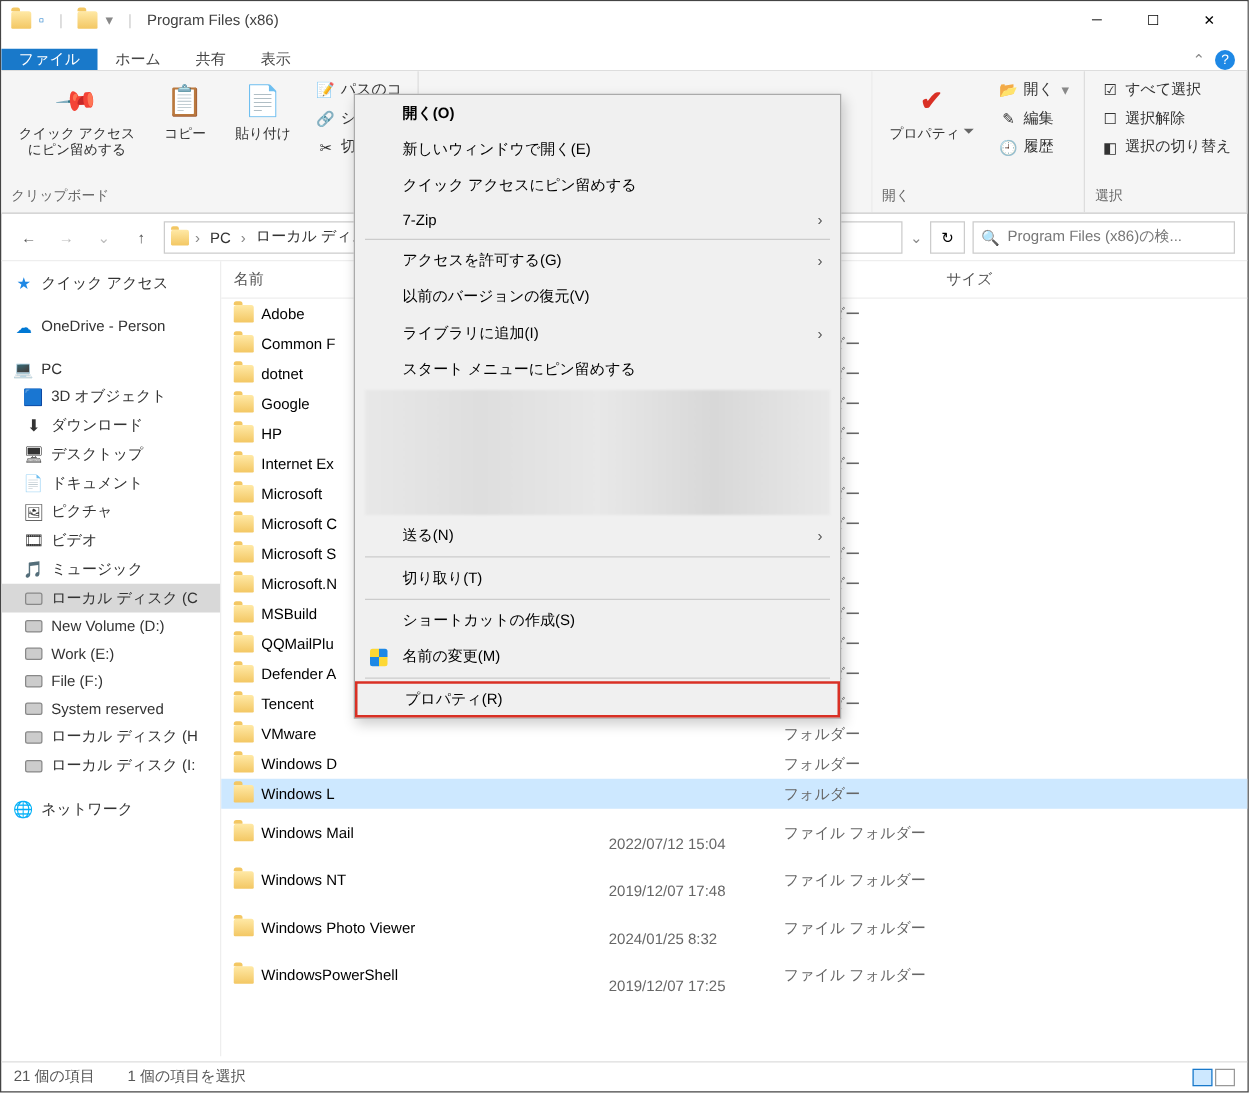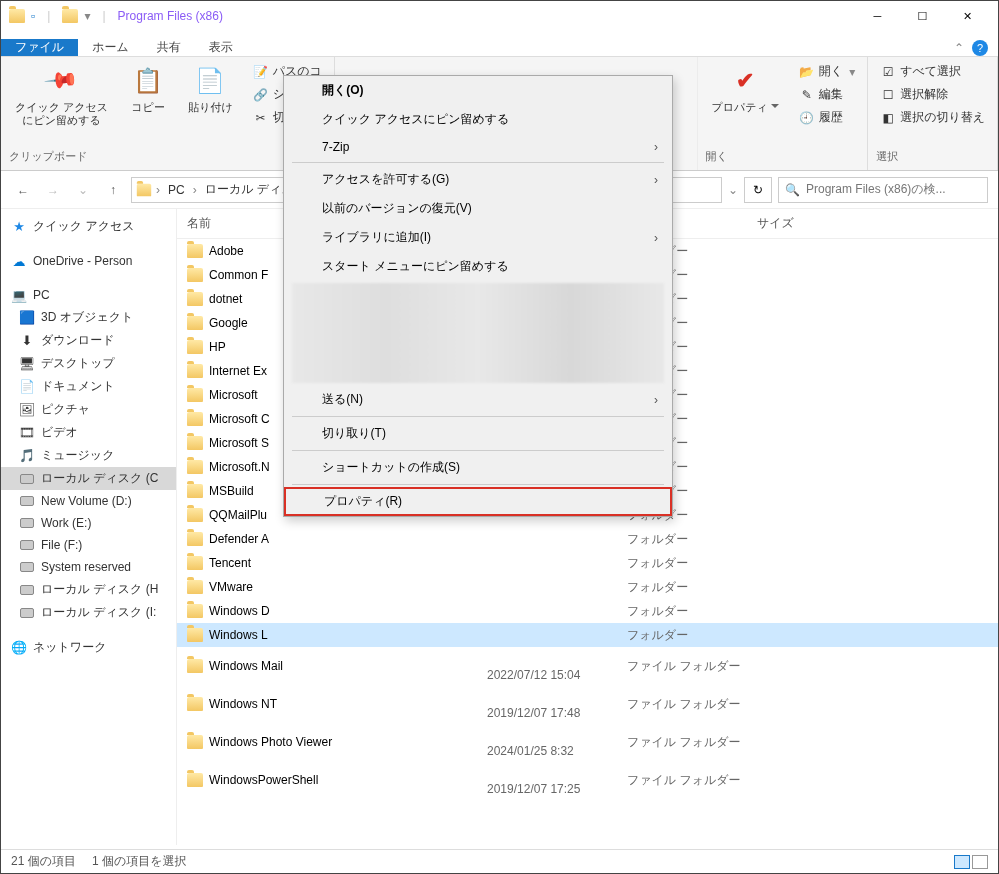--- a/index.html
+++ b/index.html
@@ -1,21 +1,21 @@
 <!DOCTYPE html>
 <html><head>
 <meta charset="utf-8">
 <style>
 * { margin: 0; padding: 0; box-sizing: border-box; font-family: "Segoe UI", "Yu Gothic UI", sans-serif; font-size: 12px; }
 body { width: 999px; height: 874px; background: #fff; border: 1px solid #444; position: relative; overflow: hidden; }
 
 .title-bar { height: 30px; display: flex; align-items: center; padding: 0 8px; background: #fff; }
 .title-bar .icons-left { display: flex; align-items: center; gap: 6px; }
 .title-bar .sep { color: #ccc; margin: 0 6px; }
-.title-bar .title { color: #8b5cf6; }
+.title-bar .title { color: #404040; }
 .title-bar .win-controls { margin-left: auto; display: flex; }
 .title-bar .win-controls > div { width: 45px; height: 30px; display: flex; align-items: center; justify-content: center; font-family: "Segoe MDL2 Assets", sans-serif; font-size: 11px; }
 
 .folder-icon { width: 16px; height: 14px; background: linear-gradient(#ffe9a6, #f3c763); border-radius: 2px 2px 1px 1px; position: relative; display: inline-block; }
 .folder-icon::before { content: ""; position: absolute; top: -3px; left: 0; width: 7px; height: 3px; background: #f3c763; border-radius: 2px 2px 0 0; }
 
 .tabs { height: 26px; display: flex; align-items: flex-end; background: #fff; border-bottom: 1px solid #ddd; }
 .tabs .tab { padding: 0 14px; display: flex; align-items: center; color: #444; cursor: default; }
 .tabs .tab.active { background: #1979ca; color: #fff; }
 .help-icon { margin-left: auto; margin-right: 10px; display: flex; align-items: center; gap: 8px; }
@@ -65,21 +65,21 @@
 .context-menu { position: absolute; left: 282px; top: 74px; width: 390px; background: #f0f0f0; border: 1px solid #aaa; box-shadow: 2px 4px 10px rgba(0,0,0,0.2); z-index: 100; }
 .ctx-item { display: flex; align-items: center; padding: 6px 14px 6px 38px; color: #000; position: relative; }
 .ctx-item .arrow { margin-left: auto; color: #555; }
 .ctx-item.shield::before { content: ""; position: absolute; left: 12px; width: 14px; height: 14px; background: conic-gradient(#1e88e5 0 25%, #fdd835 25% 50%, #1e88e5 50% 75%, #fdd835 75% 100%); border-radius: 2px; }
 .ctx-item.defender::before { content: ""; position: absolute; left: 12px; width: 14px; height: 14px; background: #fff; border: 2px solid #1e88e5; border-radius: 2px; }
 .ctx-sep { height: 1px; background: #ccc; margin: 2px 8px; }
 .ctx-blur { height: 100px; background: linear-gradient(90deg, #e8e8e8, #dedede, #e8e8e8, #d8d8d8, #e8e8e8); filter: blur(1px); margin: 2px 8px; }
 .highlight-box { border: 2px solid #d93025; padding: 0; }
 .highlight-box .ctx-item { padding-top: 4px; padding-bottom: 4px; }
 
-.status { position: absolute; bottom: 0; left: 0; right: 0; height: 24px; border-top: 1px solid #ddd; display: flex; align-items: center; padding: 0 10px; gap: 16px; color: #555; }
+.status { position: absolute; bottom: 0; left: 0; right: 0; height: 24px; border-top: 1px solid #ddd; display: flex; align-items: center; padding: 0 10px; gap: 26px; color: #555; }
 .status .view-icons { margin-left: auto; display: flex; gap: 2px; }
 .status .view-i { width: 16px; height: 14px; border: 1px solid #999; }
 .status .view-i.active { background: #cde8ff; border-color: #1979ca; }
 
 .dropdown-arrow::after { content: ""; display: inline-block; border: 4px solid transparent; border-top-color: #666; margin-left: 3px; vertical-align: middle; }
 .check-icon { color: #d93025; font-size: 22px; font-weight: bold; }
 .pin-icon { font-size: 22px; color: #666; transform: rotate(40deg); display: inline-block; }
 .disk-ic { width: 14px; height: 10px; background: #ccc; border: 1px solid #888; border-radius: 2px; }
 </style>
 </head>
@@ -498,20 +498,21 @@
           </div>
           <div class="fdate">2019/12/07 17:25</div>
           <div class="ftype">ファイル フォルダー</div>
         </div>
       </div>
   </div>
 </div>
 
 <div class="context-menu">
   <div class="ctx-item" style="font-weight:bold">開く(O)</div>
+  <div class="ctx-item">新しいウィンドウで開く(E)</div>
   <div class="ctx-item">クイック アクセスにピン留めする</div>
   <div class="ctx-item">
       <span>7-Zip</span>
       <span class="arrow">›</span>
     </div>
   <div class="ctx-sep"></div>
   <div class="ctx-item">
       <span>アクセスを許可する(G)</span>
       <span class="arrow">›</span>
     </div>
@@ -523,20 +524,21 @@
   <div class="ctx-item">スタート メニューにピン留めする</div>
   <div class="ctx-blur"></div>
   <div class="ctx-item">
       <span>送る(N)</span>
       <span class="arrow">›</span>
     </div>
   <div class="ctx-sep"></div>
   <div class="ctx-item">切り取り(T)</div>
   <div class="ctx-sep"></div>
   <div class="ctx-item">ショートカットの作成(S)</div>
+  <div class="ctx-item shield">名前の変更(M)</div>
   <div class="ctx-sep"></div>
   <div class="highlight-box">
     <div class="ctx-item">プロパティ(R)</div>
   </div>
 </div>
 
 <div class="status">
   <span>21 個の項目</span>
   <span>1 個の項目を選択</span>
   <div class="view-icons">

